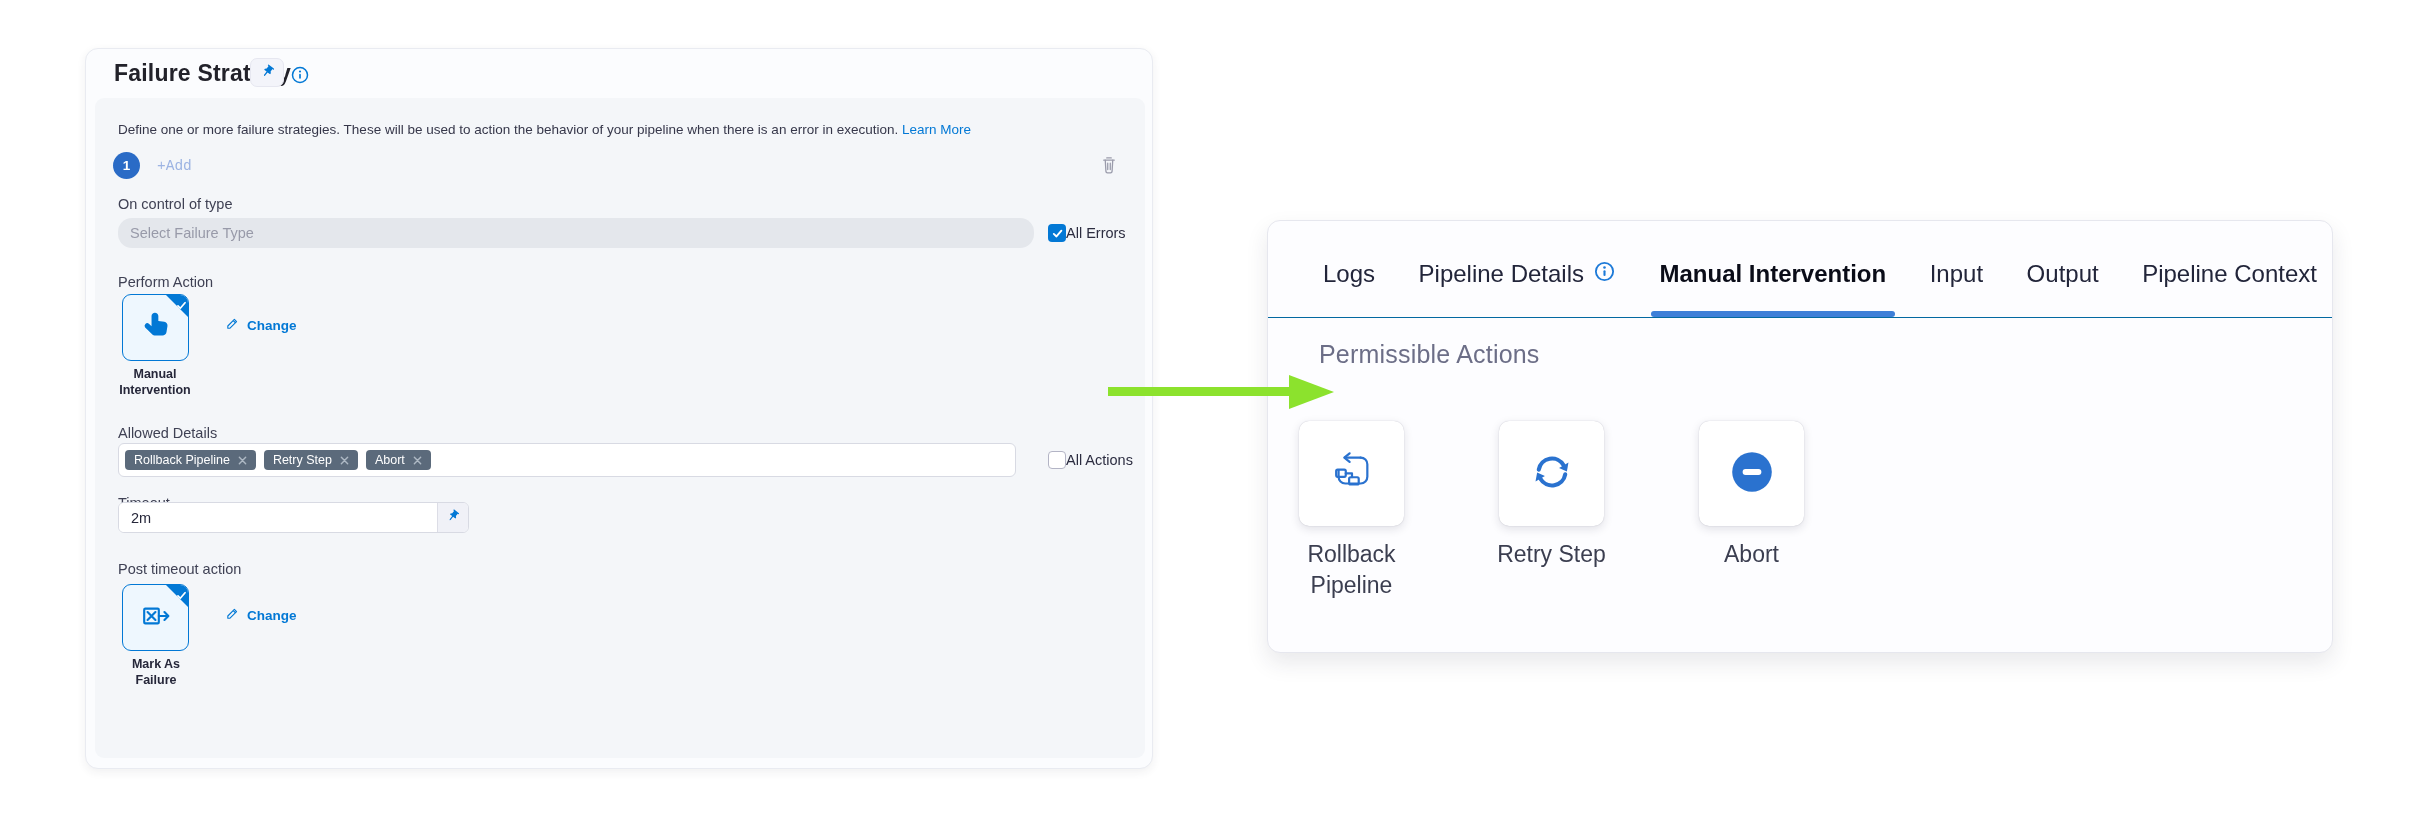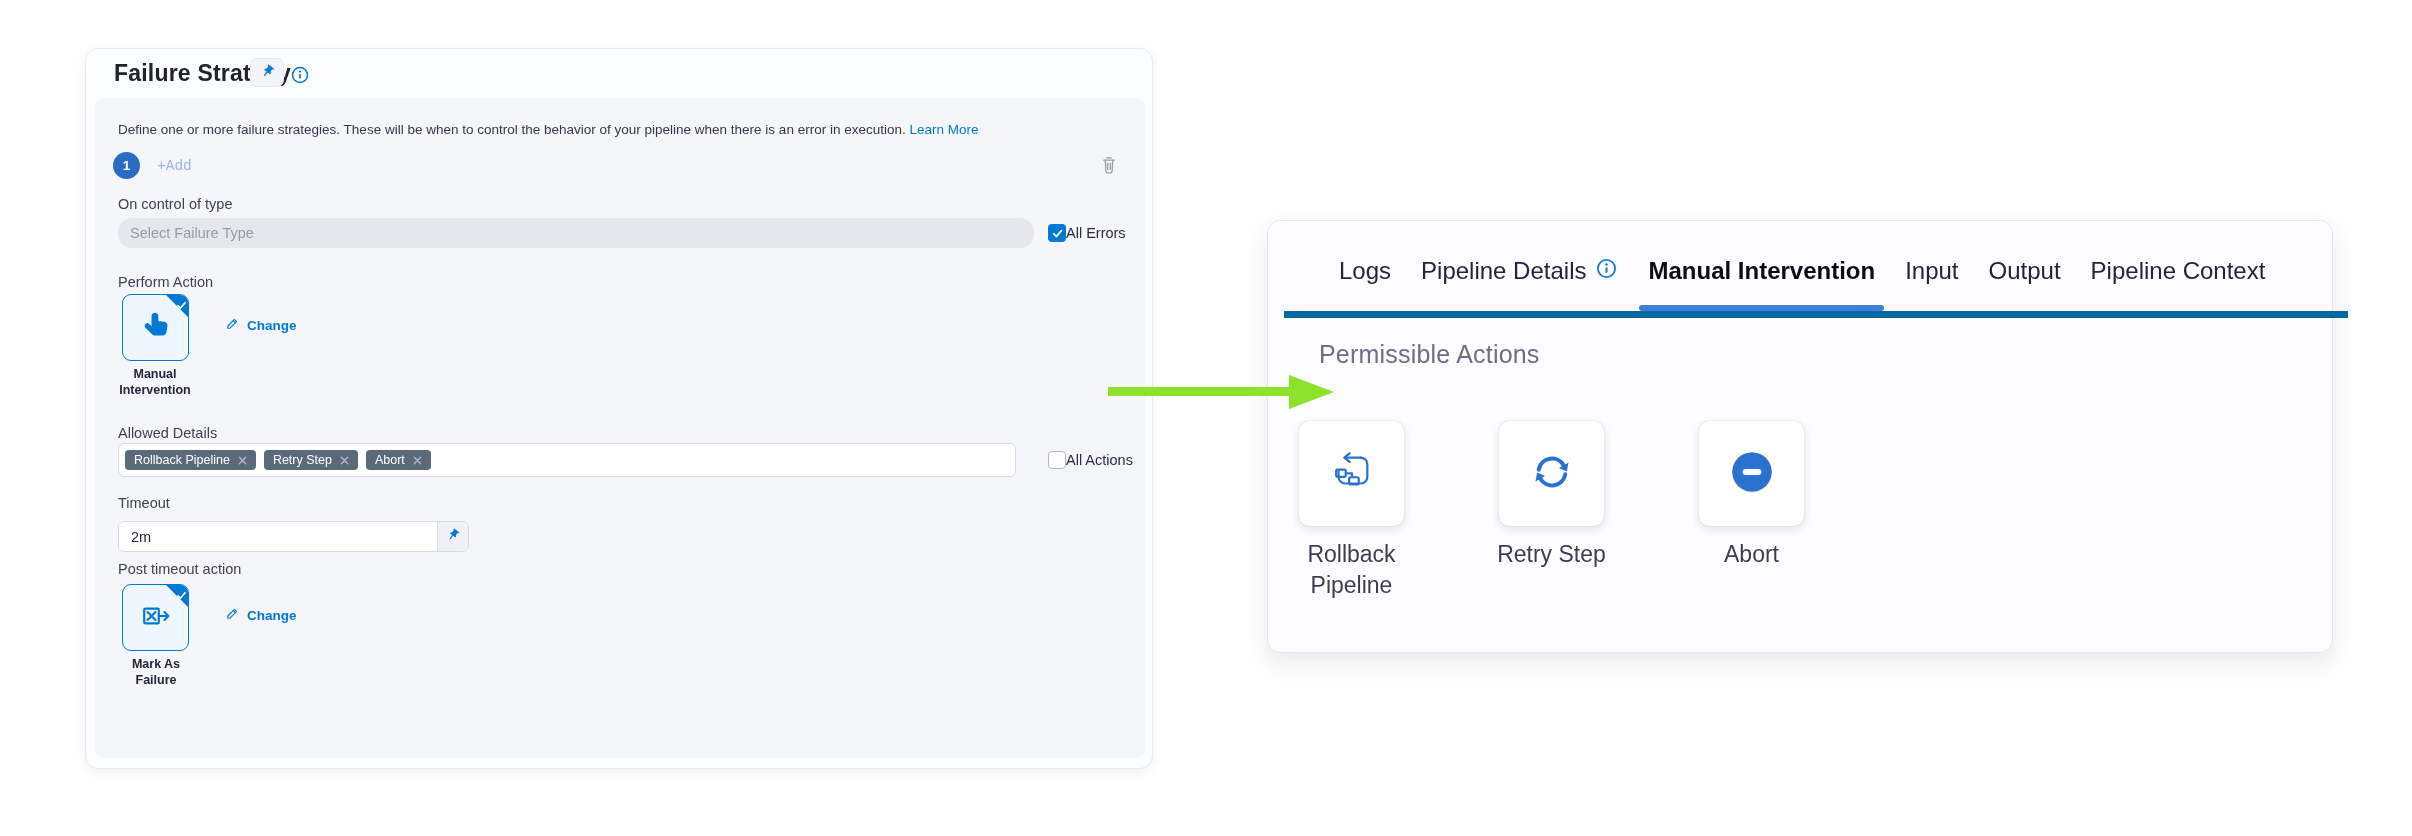--- a/index.html
+++ b/index.html
@@ -65,35 +65,35 @@
     color:#0278d5; font-size:13.5px; font-weight:600; cursor:pointer; font-family:inherit; }
   .change-1 { left:130px; top:218px; }
   .change-2 { left:130px; top:508px; }
 
   .tags-input { position:absolute; left:23px; top:345px; width:898px; height:34px; background:#fff;
     border:1px solid #d8dae3; border-radius:6px; display:flex; align-items:center; gap:8px; padding:0 6px; cursor:text; }
   .tag { display:flex; align-items:center; gap:8px; background:#5b6a7b; border-radius:4px;
     padding:3px 9px; color:#fff; font-size:12.5px; }
   .tag .x { display:flex; cursor:pointer; }
 
-  .timeout-group { position:absolute; left:23px; top:423px; width:351px; height:31px; border:1px solid #d8dae3;
+  .timeout-group { position:absolute; left:23px; top:404px; width:351px; height:31px; border:1px solid #d8dae3;
     border-radius:6px; background:#fff; display:flex; overflow:hidden; }
   .timeout-input { flex:1; border:none; outline:none; padding:0 12px; font-size:14.5px; color:#26273a; font-family:inherit; }
   .pin-seg { width:31px; background:#f0f1f7; border-left:1px solid #dcdde6; display:flex;
     align-items:center; justify-content:center; cursor:pointer; }
 
   
   .flow-arrow { position:absolute; left:1108px; top:372px; z-index:5; }
 
   
   .detail-panel { position:absolute; left:1267px; top:220px; width:1066px; height:433px;
     background:#fdfdff; border:1px solid #e6e7ee; border-radius:13px;
     box-shadow:0 10px 22px rgba(40,41,61,.10); }
-  .tabs { position:absolute; left:16px; top:0; width:100%; height:97px; display:flex; align-items:center;
-    padding:10px 0 0 40px; border-bottom:7px solid #0369a1; }
+  .tabs { position:absolute; left:0; top:0; width:100%; height:97px; display:flex; align-items:center;
+    padding:10px 0 0 40px; border-bottom:1px solid #0369a1;justify-content:space-between; }
   .tab { position:relative; height:100%; display:flex; align-items:center; gap:9px; padding:0 15px;
     font-size:24px; color:#22253a; cursor:pointer; white-space:nowrap; }
   .tab.active { font-weight:700; color:#0a0c18; }
   .tab.active::after { content:""; position:absolute; left:6px; right:6px; bottom:0; height:6px;
     background:#3e7fd8; border-radius:4px; }
 
   .pa-heading { position:absolute; left:51px; top:119px; font-size:25px; font-weight:400; color:#6c6e87; letter-spacing:.2px; }
   .actions-row { position:absolute; left:31px; top:200px; display:flex; gap:95px; }
   .action { position:relative; width:105px; }
   .action-card { width:105px; height:105px; background:#fff; border-radius:10px; cursor:pointer;
@@ -122,21 +122,21 @@
             <circle cx="12" cy="12" r="9" fill="none" stroke="#0278d5" stroke-width="1.8"></circle>
             <circle cx="12" cy="7.8" r="1.3" fill="#0278d5"></circle>
             <rect x="11" y="10.6" width="2" height="6" rx="1" fill="#0278d5"></rect>
           </svg>
       </span>
     </div>
 
     <div class="fs-card">
 
       <p class="desc">
-        <span>Define one or more failure strategies. These will be when to control the behavior of your pipeline when there is an error in execution.</span>
+        <span>Define one or more failure strategies. These will be used to action the behavior of your pipeline when there is an error in execution.</span>
         <a>Learn More</a>
       </p>
 
       <button class="badge">1</button>
       <button class="add-btn">+Add</button>
       <button class="trash-btn">
         <span>
           <svg width="18" height="20" viewBox="0 0 24 26">
               <g fill="none" stroke="#9a9bab" stroke-width="1.7" stroke-linecap="round">
                 <path d="M5 6.5h14"></path>

